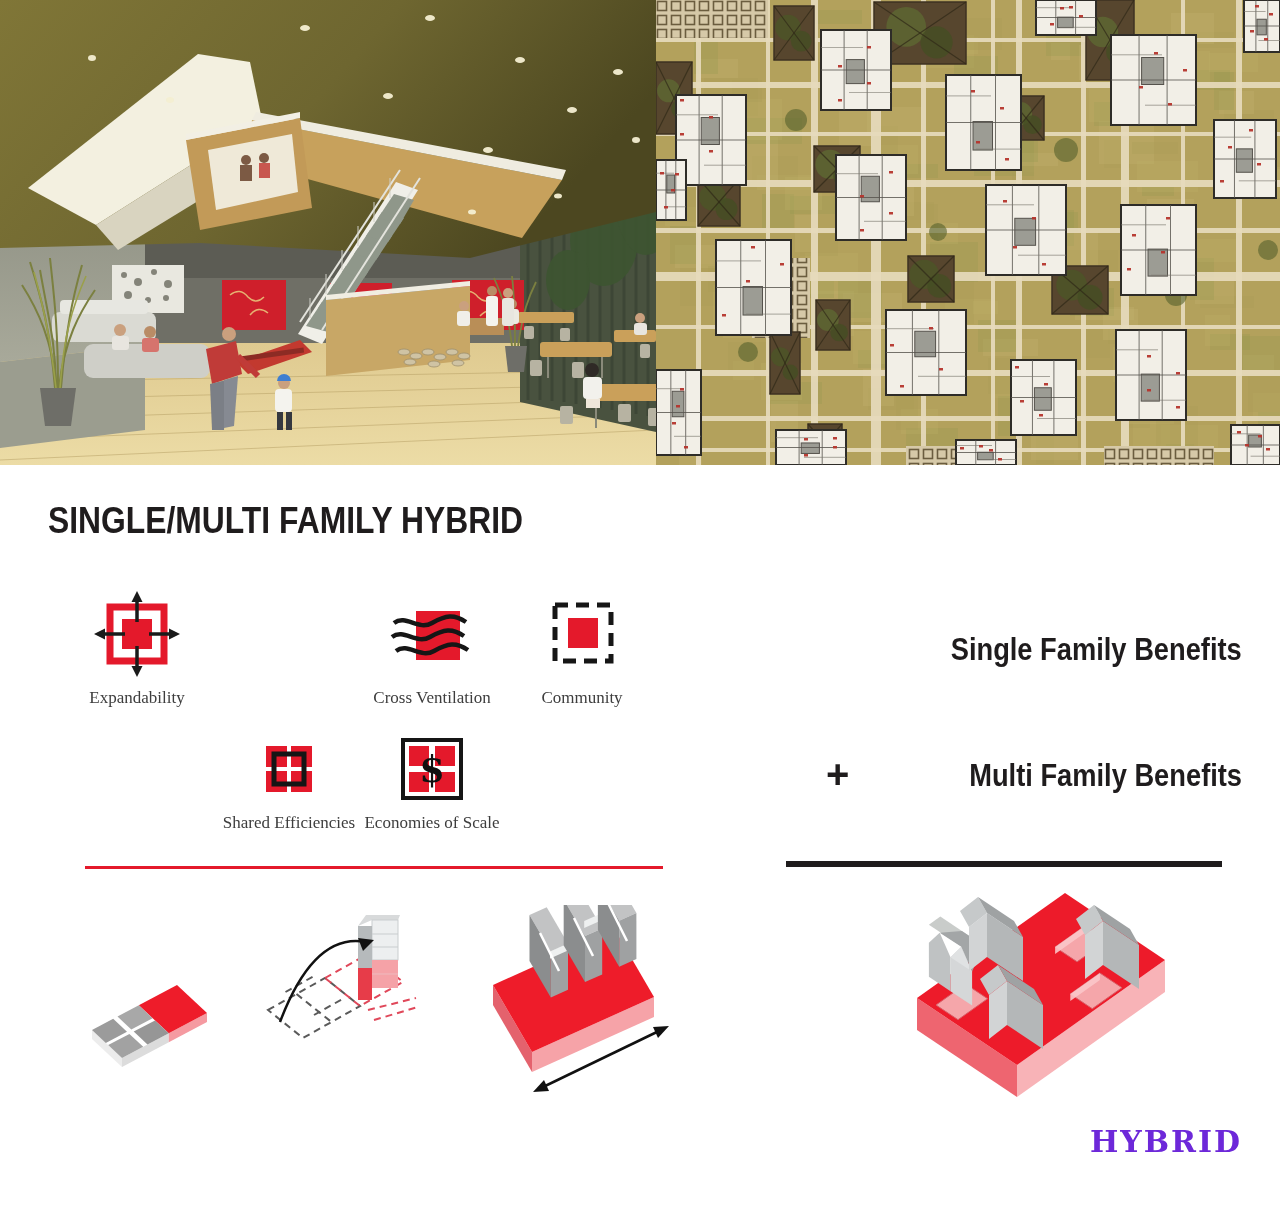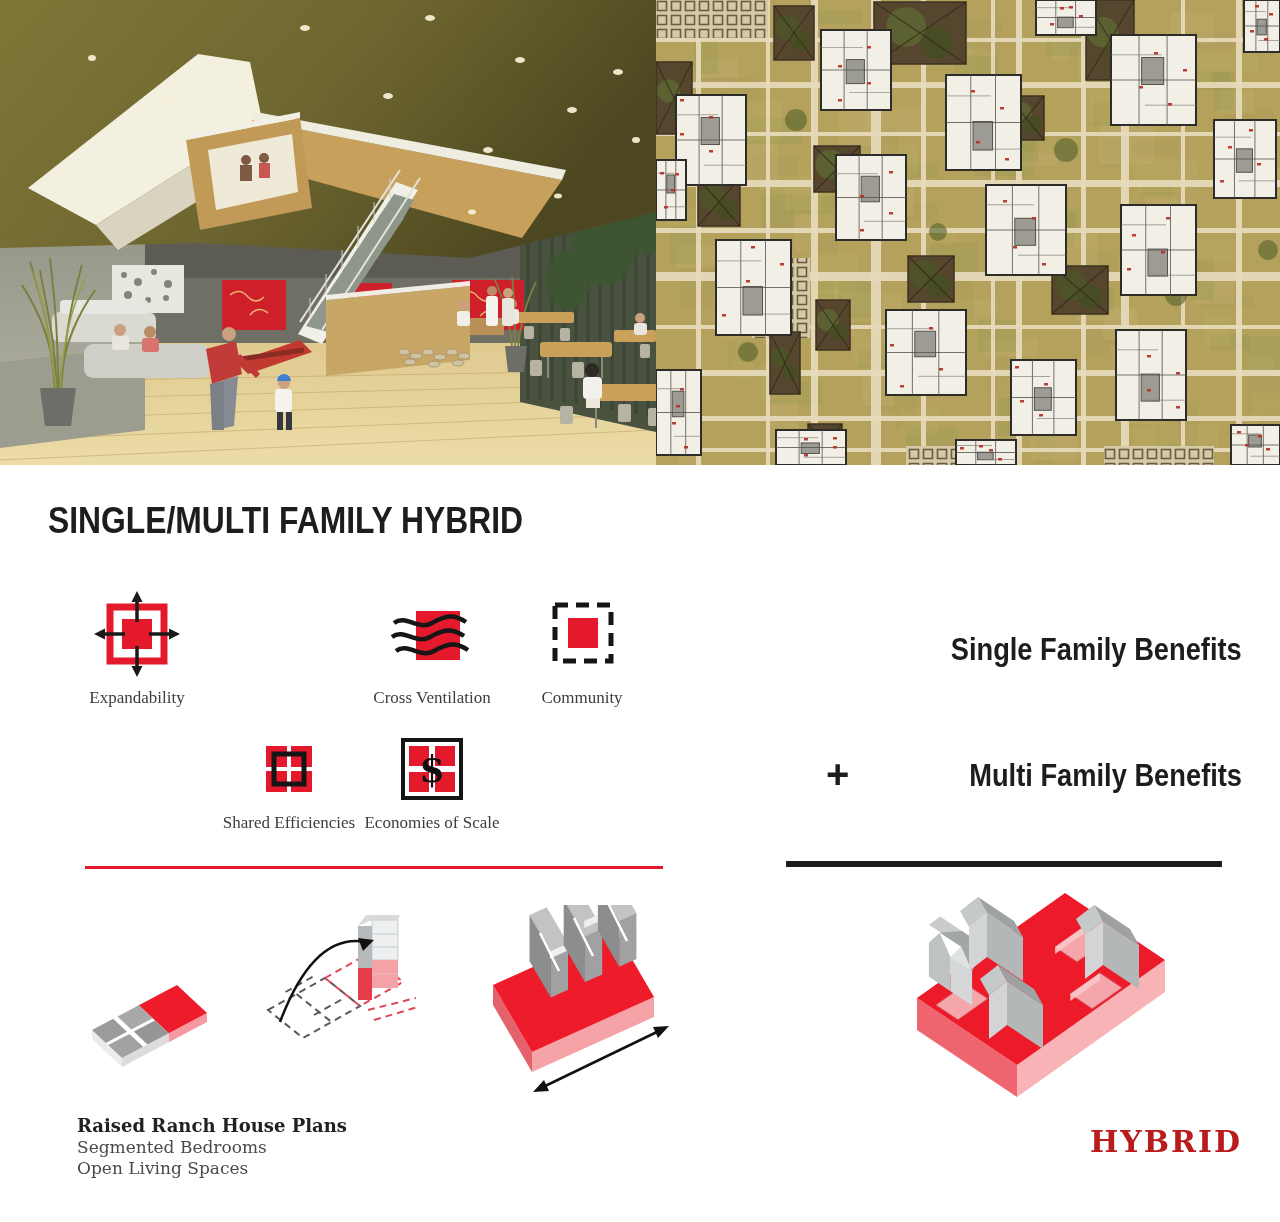--- a/index.html
+++ b/index.html
@@ -15,21 +15,21 @@
       font-size:17px;color:#3d3d3d;margin-top:4px;white-space:nowrap;}
   .benefit{position:absolute;right:58px;font-size:31px;font-weight:800;color:#1f1c1d;
       transform:scaleX(0.88);transform-origin:right center;white-space:nowrap;}
   .plus-sign{position:absolute;left:826px;top:752px;font-size:40px;font-weight:800;color:#1f1c1d;}
   .rule-red{position:absolute;left:85px;top:866px;width:578px;height:3px;background:#e4192b;}
   .rule-black{position:absolute;left:786px;top:861px;width:436px;height:6px;background:#1f1c1d;}
   .caption{position:absolute;font-family:"DejaVu Serif","Liberation Serif",serif;color:#4a4a4a;
       font-size:17px;line-height:21px;}
   .caption .cap-title{font-weight:bold;font-size:18px;color:#232020;margin-bottom:1px;}
   .hybrid-label{position:absolute;right:58px;top:1124px;font-family:"DejaVu Serif","Liberation Serif",serif;
-      font-size:30px;font-weight:bold;color:#b91c1c;letter-spacing:2px;}
+      font-size:30px;font-weight:bold;color:#6d28d9;letter-spacing:2px;}
   .diagram-svg{position:absolute;}
 </style>
 </head>
 <body>
 
 <div class="board">
 
   <div class="hero">
 
     <svg style="left:0" width="656" height="465" viewBox="0 0 656 465">
@@ -935,22 +935,17 @@
       <polygon points="190,50 208,36 199,20 181,34" fill="#c6c9ca"></polygon>
       <polygon points="208,36 244,60 235,44 199,20" fill="#9fa2a3"></polygon>
 
       <polygon points="112,96 148,120 148,164 112,140" fill="#b4b7b8"></polygon>
       <polygon points="112,96 94,110 94,154 112,140" fill="#d2d4d5"></polygon>
       <polygon points="94,110 112,96 103,80 85,94" fill="#c6c9ca"></polygon>
       <polygon points="112,96 148,120 139,104 103,80" fill="#9fa2a3"></polygon>
     </g>
   </svg>
 
-  <div class="caption" style="left:77px;top:1115px">
-    <div class="cap-title">Raised Ranch House Plans</div>
-    <div>Segmented Bedrooms</div>
-    <div>Open Living Spaces</div>
-  </div>
 
 
   <div class="hybrid-label">HYBRID</div>
 
 </div>
 
 </body></html>

